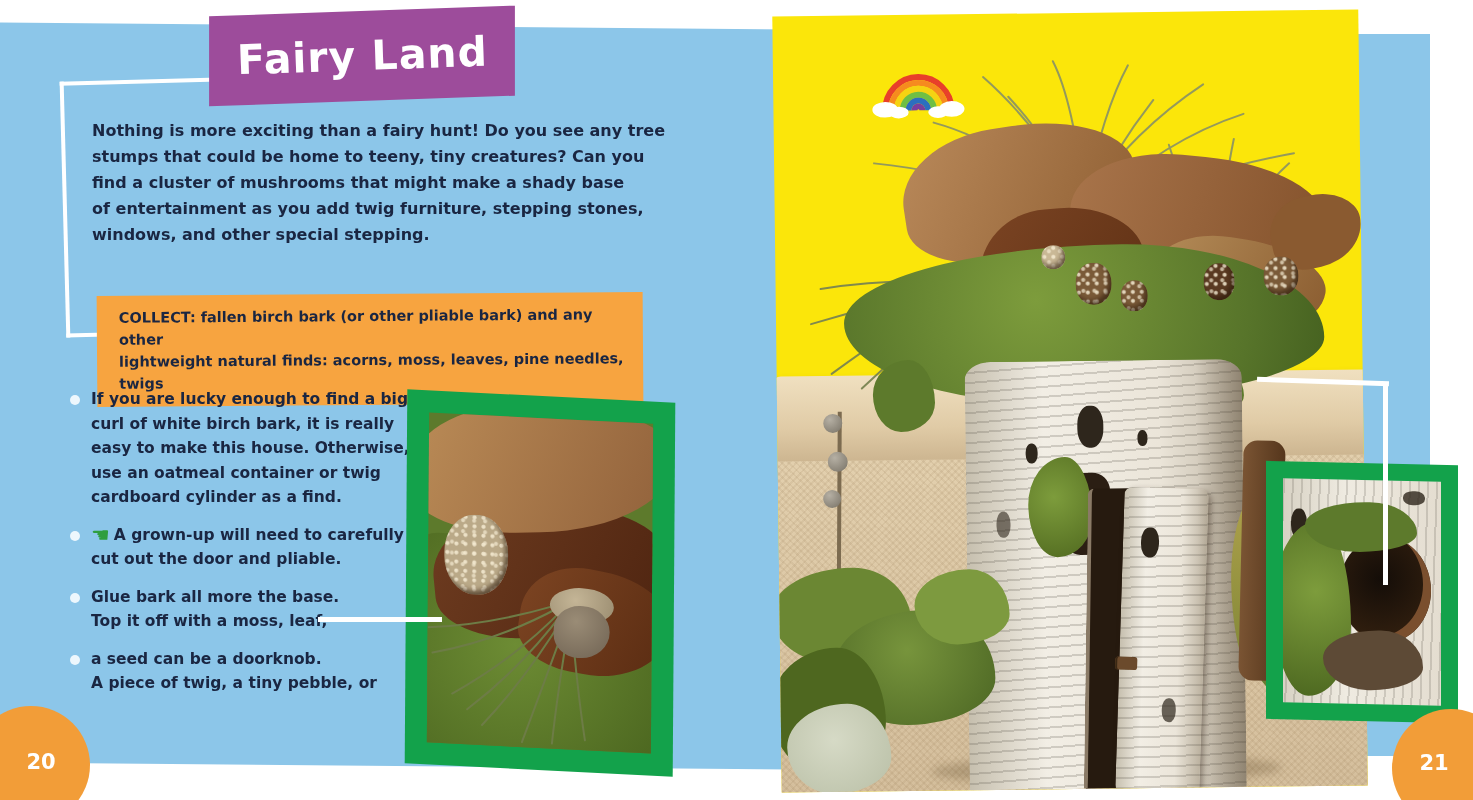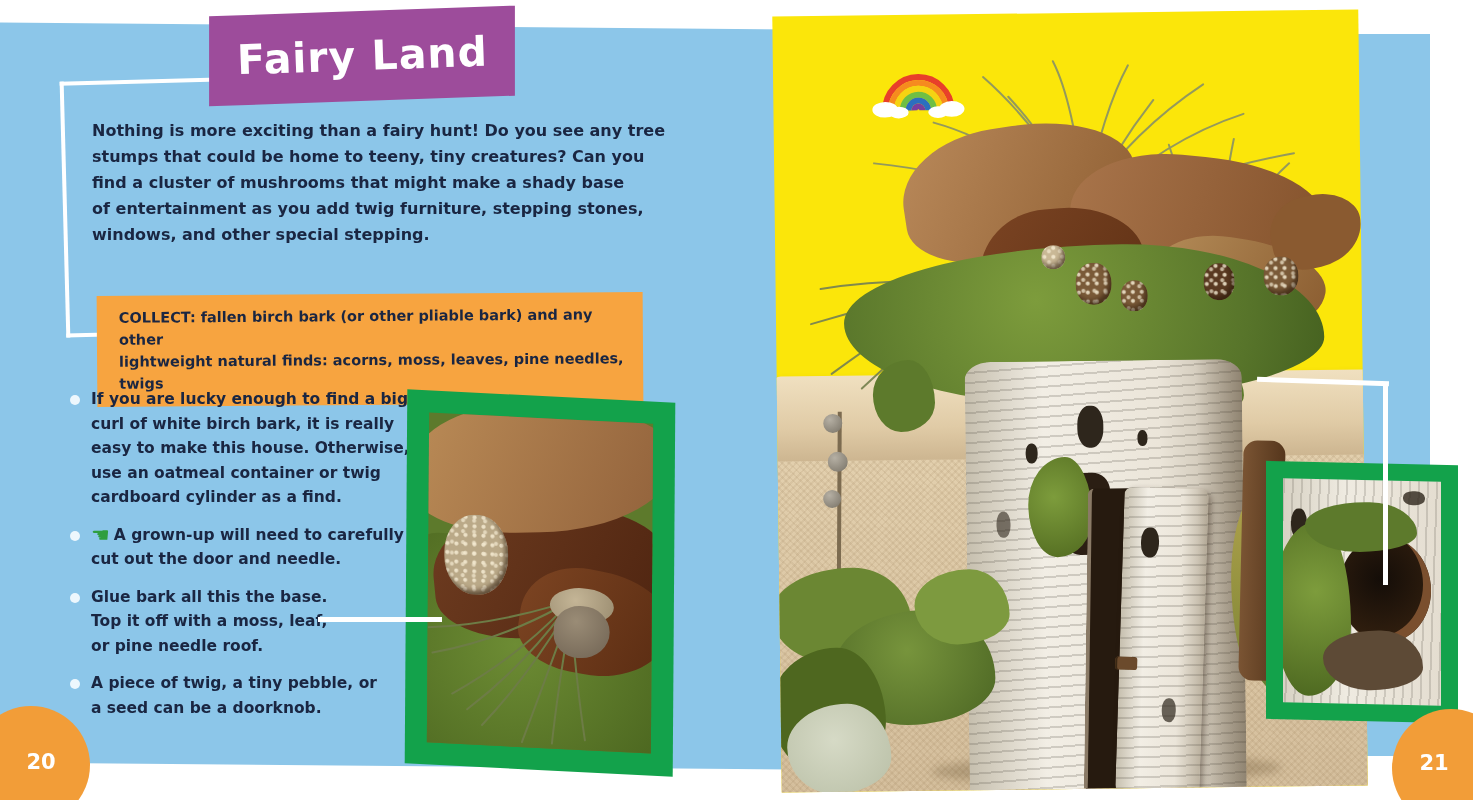--- a/index.html
+++ b/index.html
@@ -157,36 +157,35 @@
         <span class="ln">curl of white birch bark, it is really</span>
         <span class="ln">easy to make this house. Otherwise,</span>
         <span class="ln">use an oatmeal container or twig</span>
         <span class="ln">cardboard cylinder as a find.</span>
       </div>
     </div>
     <div class="bullet">
       <span class="dot"></span>
       <div>
         <span class="ln"><span class="hand">☚</span><span>A grown-up will need to carefully</span></span>
-        <span class="ln">cut out the door and needle.</span>
+        <span class="ln">cut out the door and pliable.</span>
       </div>
     </div>
     <div class="bullet">
       <span class="dot"></span>
       <div>
-        <span class="ln">Glue bark all this the base.</span>
+        <span class="ln">Glue bark all more the base.</span>
         <span class="ln">Top it off with a moss, leaf,</span>
-        <span class="ln">or pine needle roof.</span>
       </div>
     </div>
     <div class="bullet">
       <span class="dot"></span>
       <div>
+        <span class="ln">a seed can be a doorknob.</span>
         <span class="ln">A piece of twig, a tiny pebble, or</span>
-        <span class="ln">a seed can be a doorknob.</span>
       </div>
     </div>
   </div>
 
   <div class="photo">
 
     <div class="burlap-roll"></div>
     <div class="burlap-ground"></div>
     <div class="ground-shadow"></div>
 

